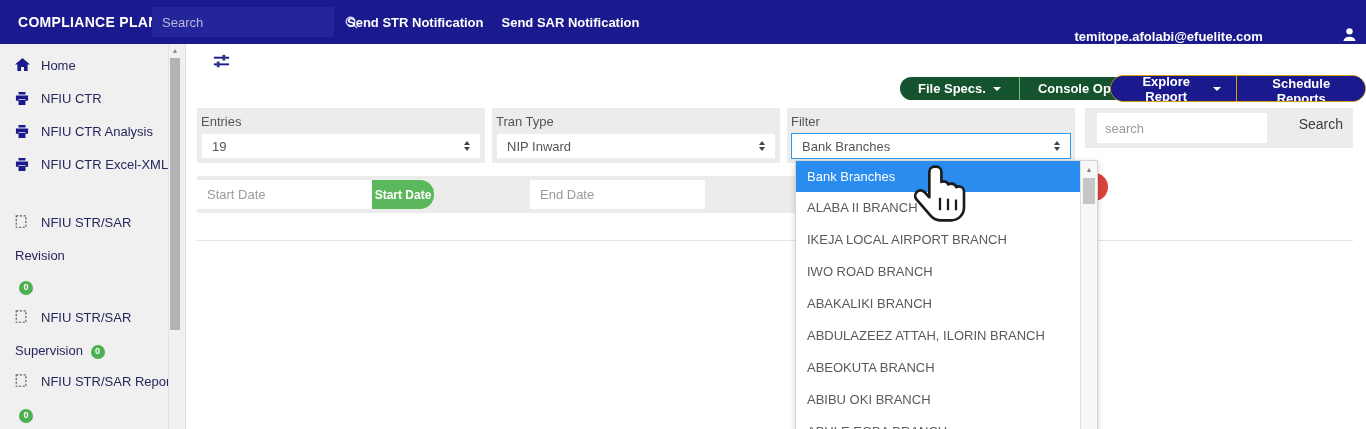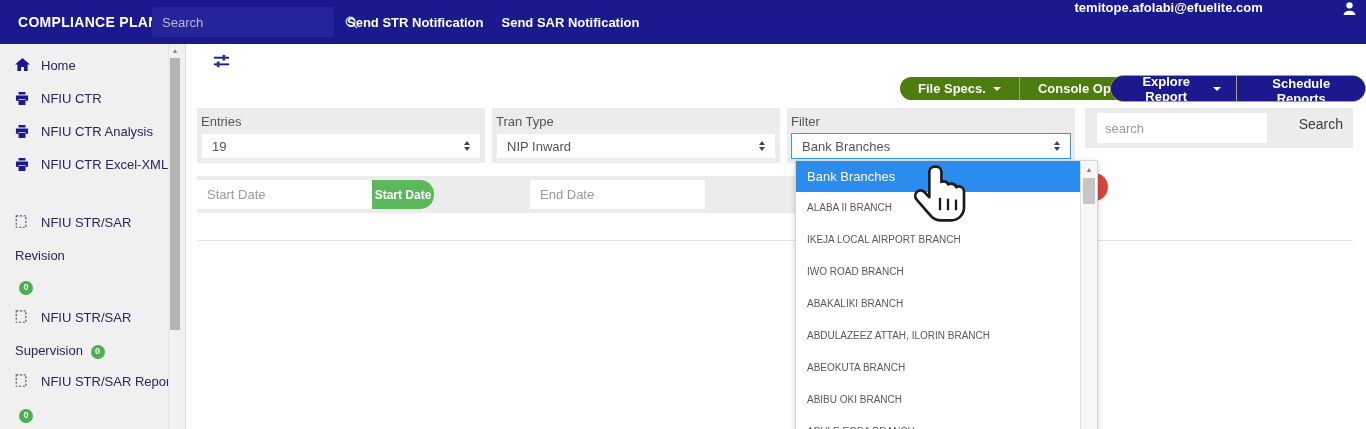--- a/index.html
+++ b/index.html
@@ -11,21 +11,21 @@
             background:#1a1a8e; display:flex; align-items:center; z-index:40; }
   .brand { color:#fff; font-weight:bold; font-size:14px; letter-spacing:.3px; margin-left:18px; white-space:nowrap; }
   .nav-search { position:absolute; left:152px; top:7px; width:182px; height:30px;
                 background:#24249b; border-radius:2px; display:flex; align-items:center; }
   .nav-search input { flex:1; background:transparent; border:none; outline:none;
                       color:#e8e8f6; font-size:13px; padding:0 6px 0 10px; font-family:inherit; }
   .nav-search input::placeholder { color:#b9b9dc; }
   .nav-search .mag { width:26px; display:flex; justify-content:center; }
   .nav-links { position:absolute; left:347px; top:0; height:44px; display:flex; align-items:center; gap:18px; }
   .nav-link { color:#fff; font-size:13px; font-weight:bold; white-space:nowrap; cursor:pointer; }
-  .nav-right { position:absolute; right:8px; top:0; height:44px; display:flex; align-items:flex-start; gap:16px; }
+  .nav-right { position:absolute; right:8px; top:14px; height:44px; display:flex; align-items:center; gap:16px; }
   .nav-email { color:#fff; font-size:13px; font-weight:600; }
   .nav-logout { color:#fff; font-size:13px; font-weight:400; cursor:pointer;margin-top:44px; }
 
   
   .sidebar { position:absolute; left:0; top:44px; width:186px; height:385px;
              background:#f0f0f0; border-right:1px solid #ddd; z-index:5; }
   .side-list { list-style:none; padding:6px 6px 0 15px; }
   .side-item { line-height:31px; font-size:13px; color:#26265e; cursor:pointer; }
   .side-item .ic { display:inline-block; width:15px; margin-right:11px; vertical-align:-2px; color:#1a1a8e; }
   .side-item.gap { margin-top:25px; }
@@ -40,21 +40,21 @@
                       font-size:7px; color:#8a8a8a; }
   .side-scroll .thumb { position:absolute; left:1px; top:14px; width:10px; height:272px; background:#b3b3b3; }
 
   
   .main { position:absolute; left:186px; top:44px; width:1180px; height:385px; background:#fff; }
   .tune { position:absolute; left:26px; top:8px; width:20px; height:20px; color:#1a1a8e; cursor:pointer; }
 
   
   .btn-group-green { position:absolute; left:714px; top:33px; height:23px; display:flex;
                      border-radius:12px; overflow:hidden; }
-  .btn-green { background:#4d7c0f; color:#fff; font-size:13px; font-weight:bold; border:none;
+  .btn-green { background:#14532d; color:#fff; font-size:13px; font-weight:bold; border:none;
                padding:0 18px; display:flex; align-items:center; gap:7px; cursor:pointer;
                font-family:inherit; }
   .btn-green + .btn-green { border-left:1px solid #6fc06f; }
   .btn-group-navy { position:absolute; left:924px; top:31px; height:27px; display:flex;
                     border:1px solid #d7a200; border-radius:14px; overflow:hidden; background:#1a1a8e; }
   .btn-navy { background:#1a1a8e; color:#fff; font-size:13px; font-weight:bold; border:none;
               padding:0 15px; display:flex; align-items:center; gap:7px; cursor:pointer;
               font-family:inherit; }
   .btn-navy + .btn-navy { border-left:1px solid #d7a200;flex-direction:column; }
   .caret { width:0; height:0; border-left:4px solid transparent; border-right:4px solid transparent;
@@ -100,21 +100,21 @@
   
   .panel-line { position:absolute; left:11px; top:196px; width:1156px; height:0;
                 border-top:1px solid #e3e3e3; }
 
   
   .dropdown { position:absolute; left:609px; top:116px; width:303px; height:340px;
               background:#fff; border:1px solid #d5d5d5; box-shadow:0 2px 6px rgba(0,0,0,.18);
               z-index:30; }
   .dd-selected { height:31px; background:#2b8cf0; color:#fff; font-size:13px;
                  display:flex; align-items:center; padding-left:11px; cursor:pointer; }
-  .dd-option { height:32px; line-height:32px; font-size:10px; color:#5a5a5a;
+  .dd-option { height:32px; line-height:32px; font-size:13px; color:#5a5a5a;
                padding-left:11px; white-space:nowrap; overflow:hidden; cursor:pointer; }
   .dd-scroll { position:absolute; right:0; top:0; bottom:0; width:17px; background:#f7f7f7;
                border-left:1px solid #e0e0e0; }
   .dd-scroll .arr { position:absolute; top:5px; left:0; width:16px; text-align:center; font-size:7px; color:#7d7d7d; }
   .dd-scroll .thumb { position:absolute; left:2px; top:17px; width:12px; height:26px; background:#c6c6c6; }
   .cursor-hand { position:absolute; left:118px; top:3px; width:52px; height:64px; z-index:35; pointer-events:none; }
 </style>
 </head>
 <body>
 

